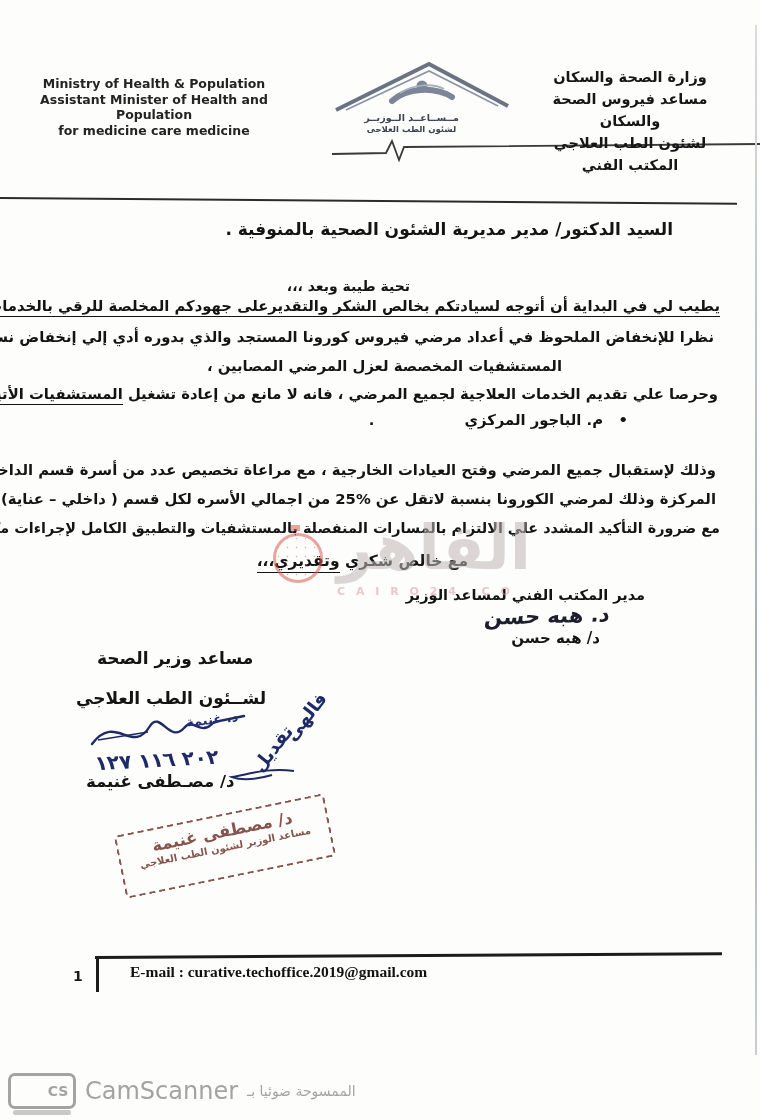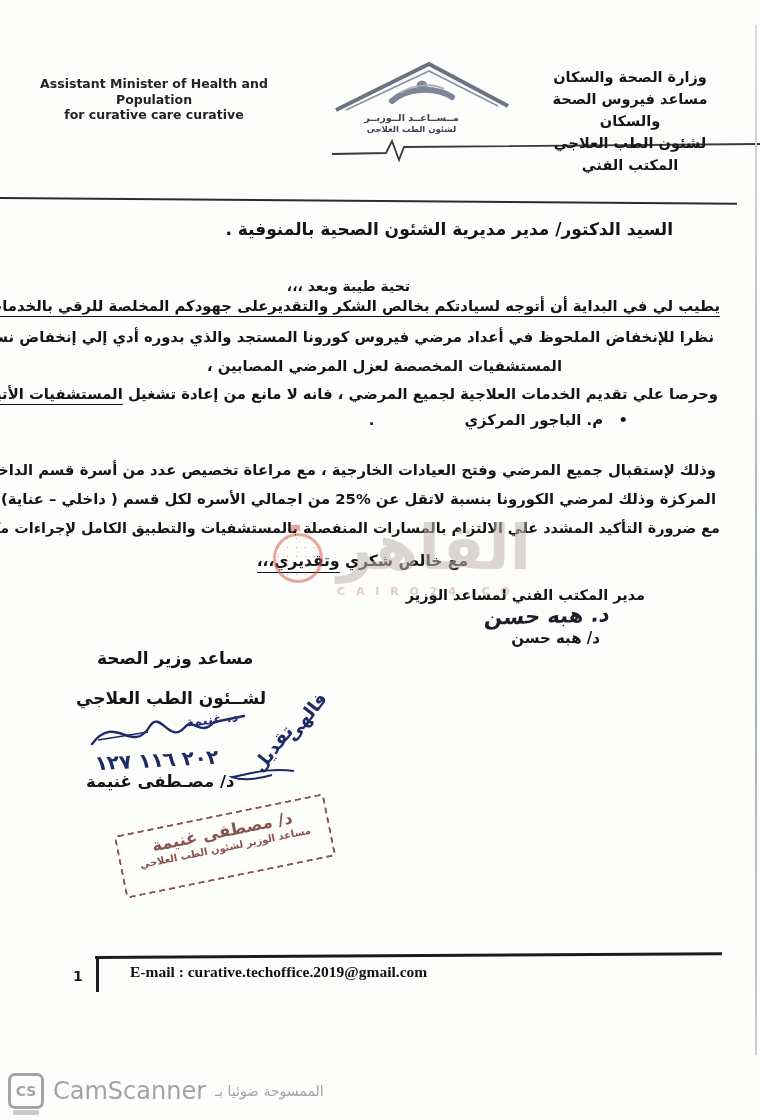--- a/index.html
+++ b/index.html
@@ -41,34 +41,35 @@
   .stamp-l1{margin-top:6px;font-size:16.5px;font-weight:bold;direction:rtl;}
   .stamp-l2{font-size:10px;font-weight:bold;direction:rtl;margin-top:1px;}
   
   .foot-line{left:95px;top:956px;width:627px;border-top:3px solid #1c1c1c;transform:rotate(-0.35deg);transform-origin:left center;}
   .foot-bar{left:96px;top:956px;width:2.6px;height:36px;background:#1c1c1c;}
   .foot-page{left:73px;top:968px;font-size:14px;font-weight:bold;}
   .foot-email{left:130px;top:963px;font-size:15.5px;font-weight:bold;font-family:"Liberation Serif","DejaVu Serif",serif;color:#111;}
   
   .cam{left:8px;top:1068px;height:46px;display:flex;align-items:center;gap:9px;color:#a3a3a3;}
   .cam-icon{width:30px;height:30px;border:3px solid #a3a3a3;border-radius:7px;position:relative;
-    display:flex;align-items:center;justify-content:center;font-size:14px;font-weight:bold;color:#a3a3a3;}
+    display:flex;align-items:center;justify-content:center;font-size:14px;font-weight:bold;color:#a3a3a3;padding-left:32px;}
   .cam-icon::after{content:"";position:absolute;left:2px;right:2px;bottom:-9px;height:5px;background:#c9c9c9;border-radius:2px;}
   .cam-brand{font-size:24px;color:#a3a3a3;font-weight:500;}
   .cam-ar{font-size:14px;color:#a3a3a3;direction:rtl;}
   .scan-edge{right:3px;top:25px;height:1030px;width:1.6px;background:linear-gradient(#d7dde0, #9fb0b6 60%, #c6ced2);}
 </style>
 </head>
 <body>
 
 <div class="page">
 
   <div class="abs hdr-en">
+    <div>Ministry of Health &amp; Population</div>
     <div>Assistant Minister of Health and Population</div>
-    <div>for curative care curative</div>
+    <div>for medicine care medicine</div>
   </div>
 
   <div class="abs logo">
     <svg width="185" height="110" viewBox="0 0 185 110">
       <path d="M6,54 L99,8 L178,50" fill="none" stroke="#6a7284" stroke-width="4"></path>
       <path d="M16,54 L99,15 L168,50" fill="none" stroke="#8b93a4" stroke-width="1.6"></path>
       <circle cx="92" cy="30" r="5.5" fill="#7d8698"></circle>
       <path d="M62,45 C76,32 104,30 122,41" fill="none" stroke="#7d8698" stroke-width="6" stroke-linecap="round"></path>
       <path d="M70,37 C84,28 104,27 114,33" fill="none" stroke="#aab0bd" stroke-width="2"></path>
     </svg>

